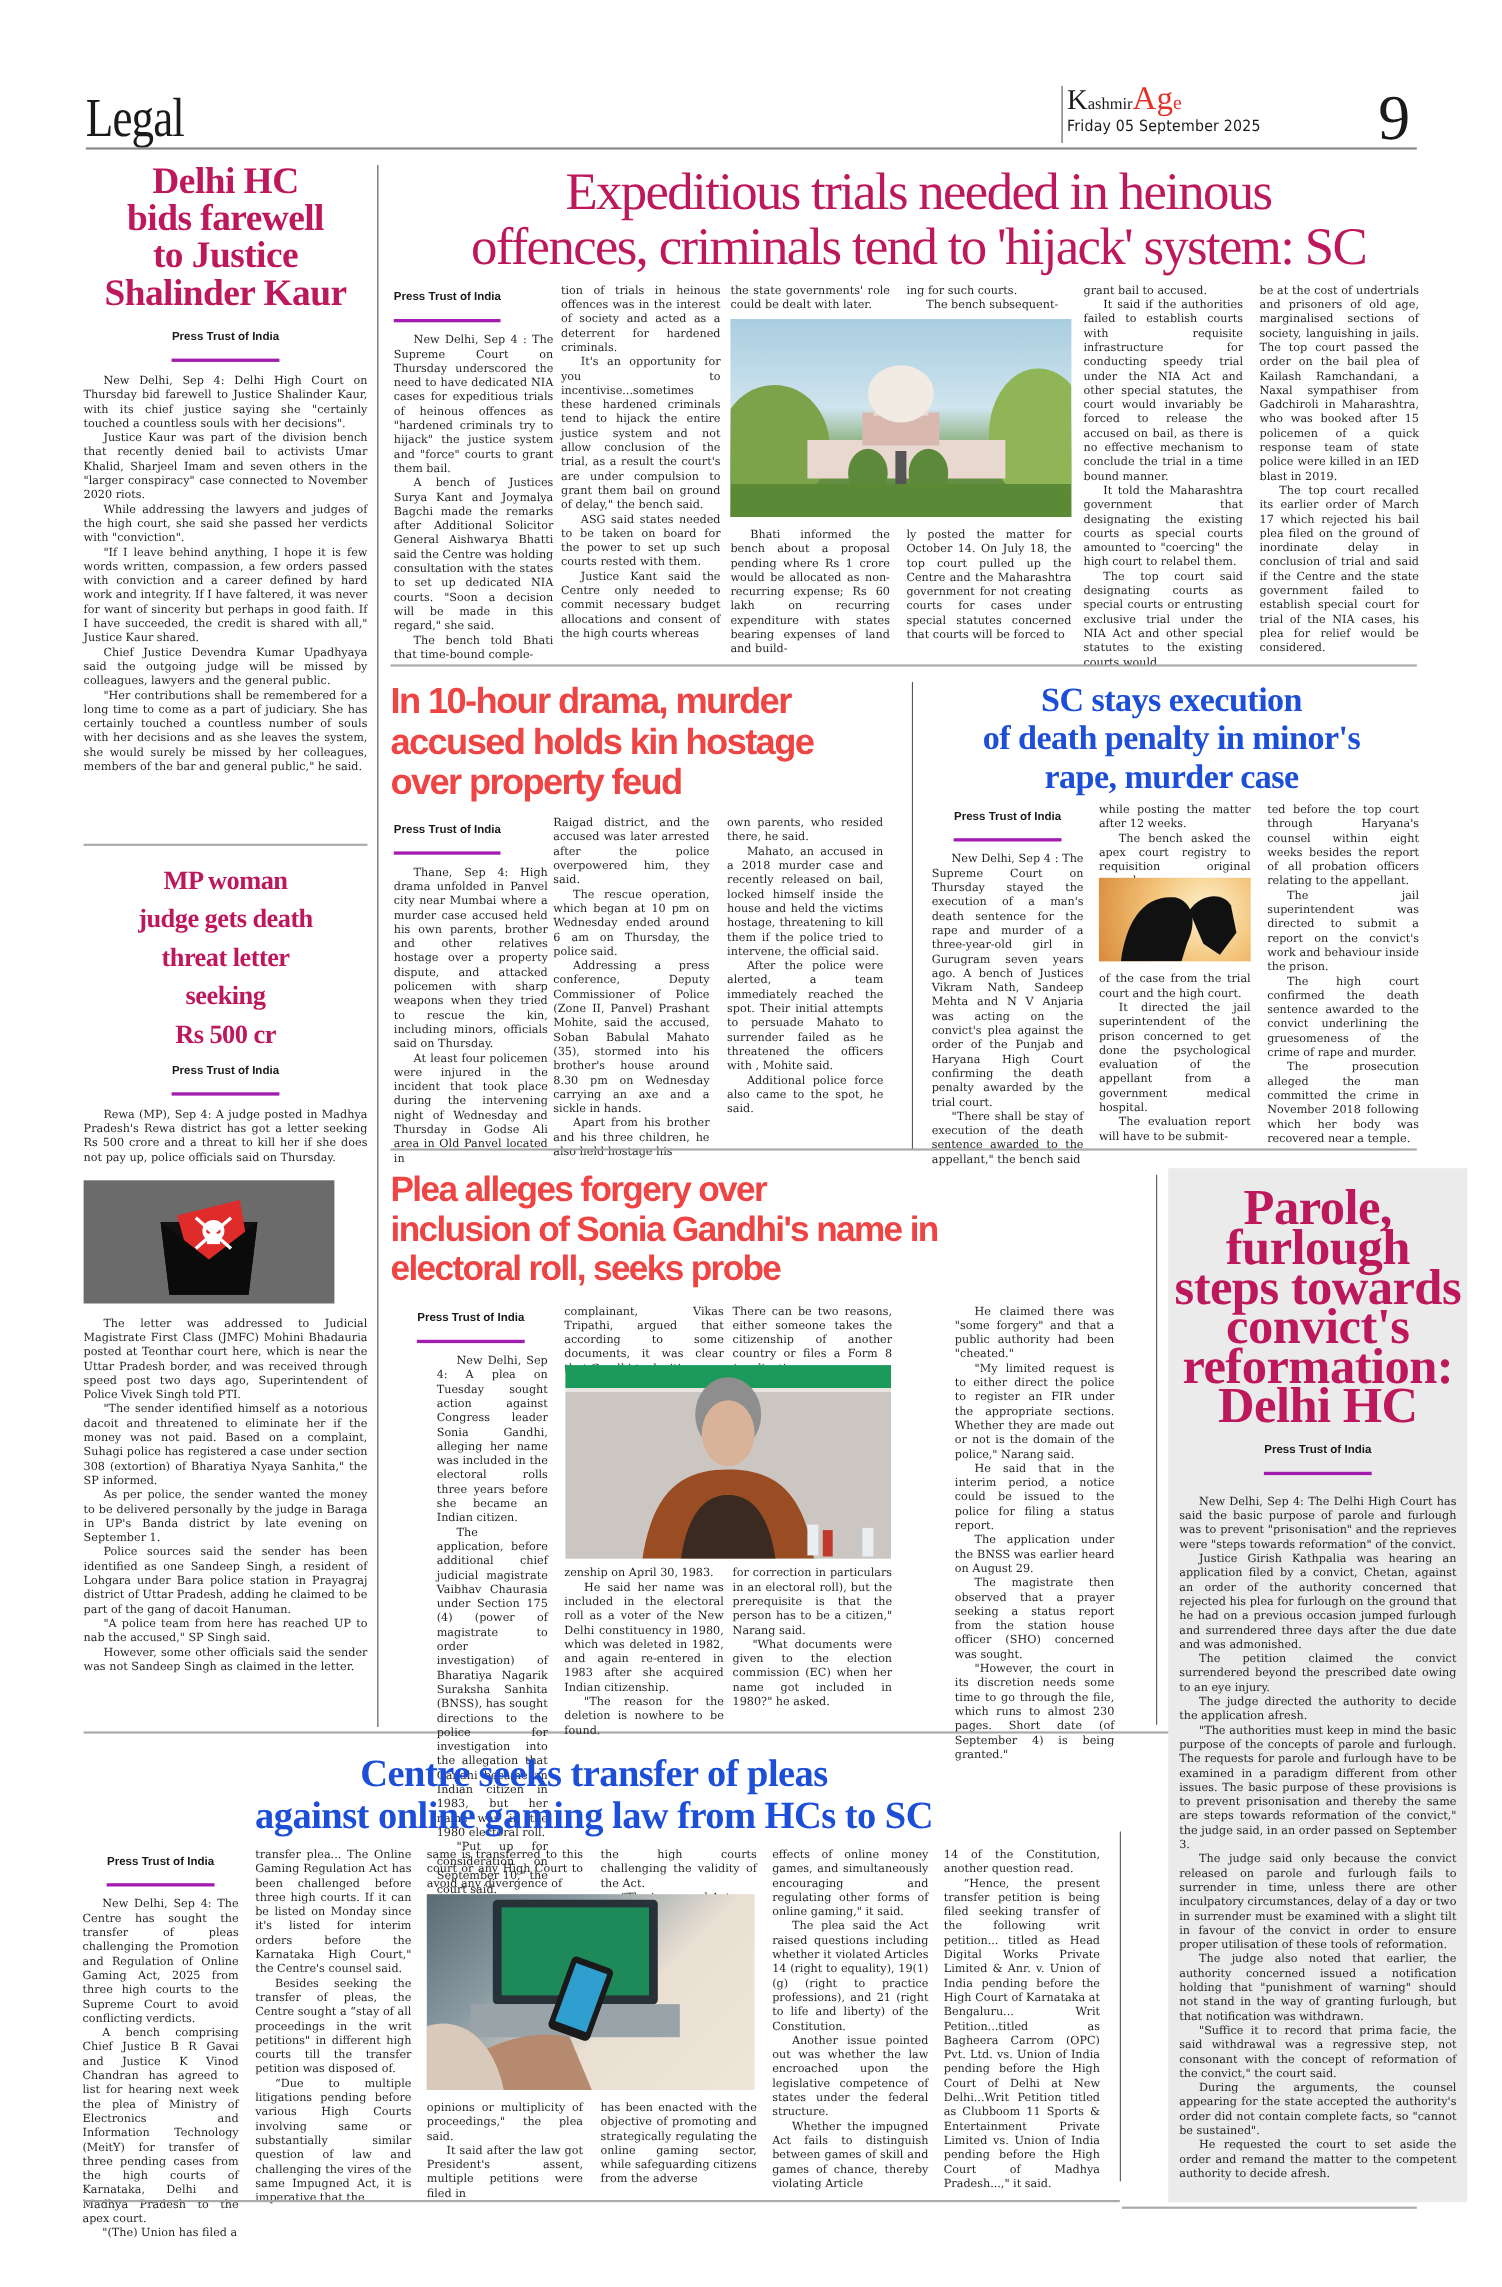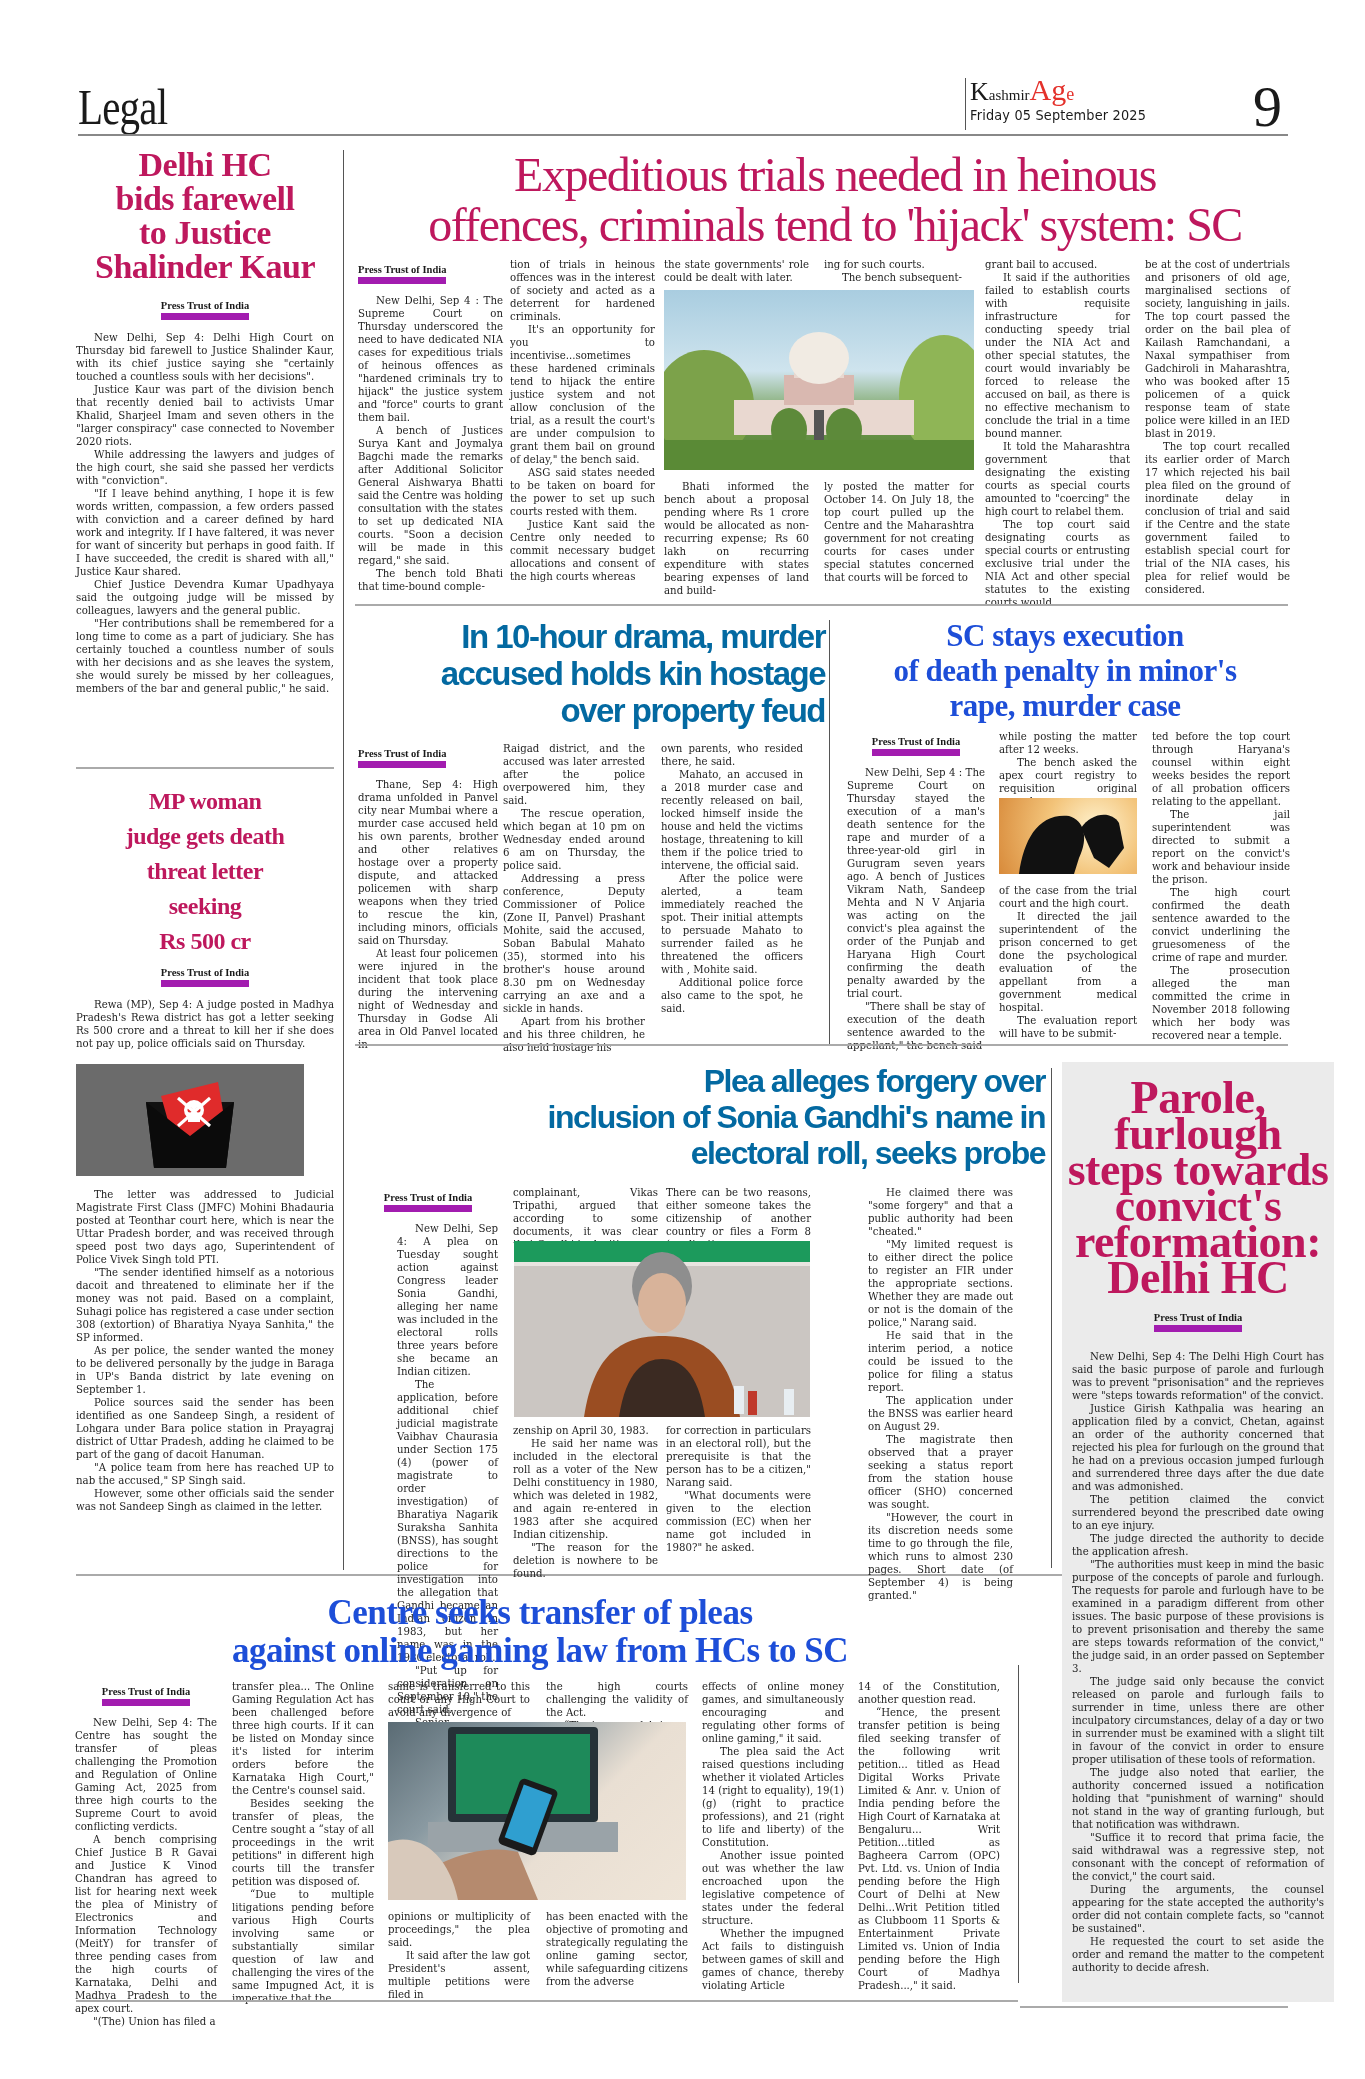--- a/index.html
+++ b/index.html
@@ -19,23 +19,23 @@
   .issue-date { font-family: "DejaVu Sans", sans-serif; font-size: 14px; letter-spacing: 0.2px; transform: scaleX(0.92); transform-origin: left top; }
   .page-no { left: 1253px; top: 78px; font-family: "Liberation Serif", serif; font-size: 58px; line-height: 1; }
   .mast-rule { left: 78px; top: 134px; width: 1210px; height: 2px; background: #888; }
 
   .vrule { width: 1px; background: #555; }
   .hrule { height: 2px; background: #aaa; }
 
   
   .hl-serif { font-family: "Liberation Serif", serif; font-weight: bold; text-align: center; color: #1d4ed8; }
   .hl-cond { font-family: "Liberation Serif", serif; text-align: center; color: #be185d; transform-origin: center top; }
-  .hl-sans { font-family: "Liberation Sans", sans-serif; font-weight: bold; text-align: right; color: #0369a1; letter-spacing: -1.5px; }
-
-  .byline { font-family: Liberation Serif, serif; font-weight: bold; font-size: 10.5px; display: inline-block; border-bottom: 7px solid #a21caf; padding-bottom: 2px; }
+  .hl-sans { font-family: "Liberation Sans", sans-serif; font-weight: bold; text-align: left; color: #ef4444; letter-spacing: -1.5px; }
+
+  .byline { font-family: Liberation Sans, sans-serif; font-weight: bold; font-size: 10.5px; display: inline-block; border-bottom: 3px solid #a21caf; padding-bottom: 14px; }
   .byline-wrap { text-align: center; }
 
   .body { font-family: "DejaVu Serif", serif; font-size: 10.2px; line-height: 13px; text-align: justify; hyphens: auto; color: #1e1e1e; }
   .body p { text-indent: 18px; }
   .body p.noind { text-indent: 0; }
 
   .img { overflow: hidden; }
 
   .sidebar-box { background: #ebebeb; }
 </style>

